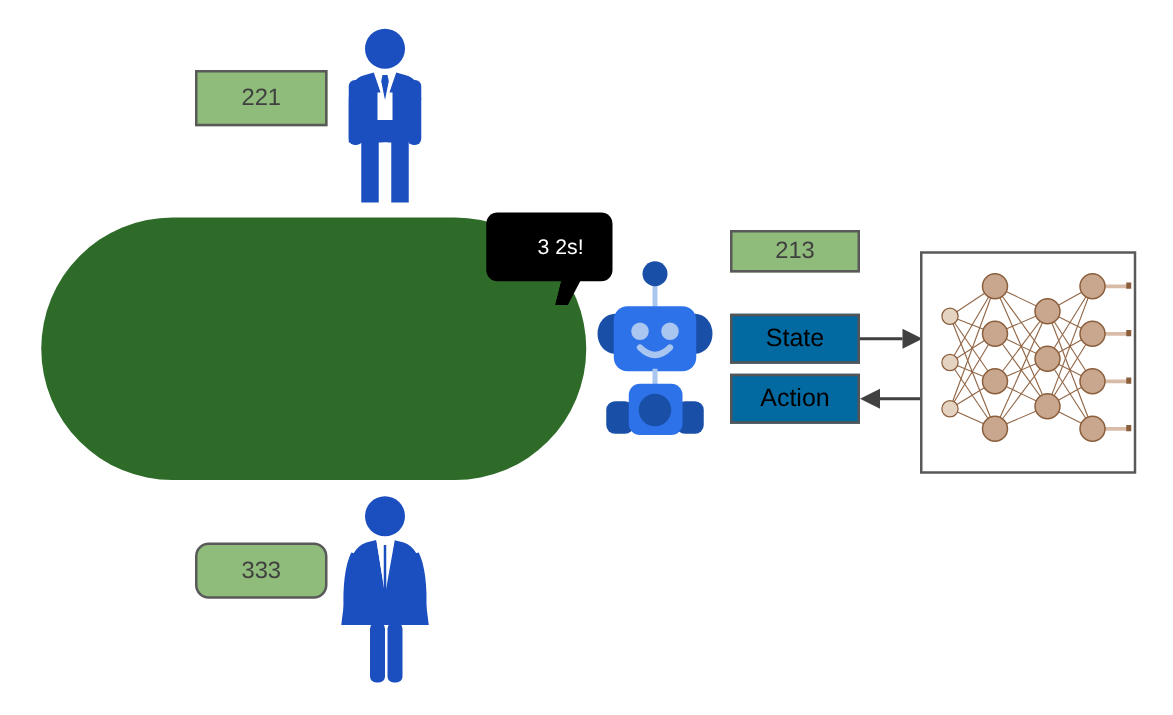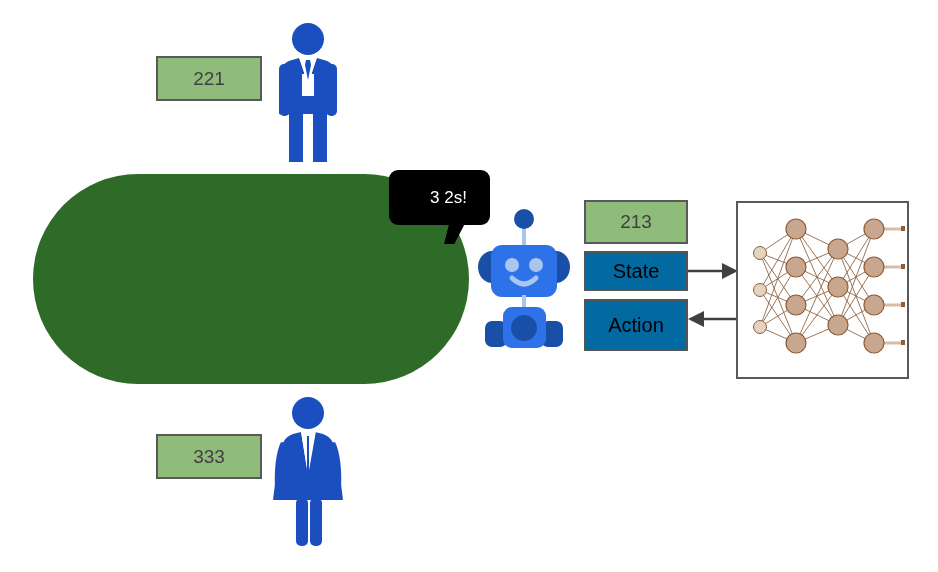--- a/index.html
+++ b/index.html
@@ -35,36 +35,36 @@
     border: 2px solid #595959;
     display: flex;
     align-items: center;
     justify-content: center;
     color: #404040;
     font-size: 19px;
     font-family: "Liberation Sans", sans-serif;
     box-sizing: border-box;
   }
   #box-221 { left: 156px; top: 56px;  width: 106px; height: 45px; }
-  #box-333 { left: 156px; top: 434px; width: 106px; height: 45px; }
-  #box-213 { left: 584px; top: 200px; width: 104px; height: 44px; }
+  #box-333 { left: 156px; top: 434px; width: 106px; height: 45px; border-radius: 11px; }
+  #box-213 { left: 584px; top: 184px; width: 104px; height: 34px; }
 
   
   .label-box {
     background: #0369a1;
     border: 2px solid #555555;
     display: flex;
     align-items: center;
     justify-content: center;
     color: #000000;
     font-size: 20px;
     box-sizing: border-box;
   }
   #box-state  { left: 584px; top: 251px; width: 104px; height: 40px; }
-  #box-action { left: 584px; top: 299px; width: 104px; height: 52px; }
+  #box-action { left: 584px; top: 299px; width: 104px; height: 40px; }
 
   
   .arrow-svg { overflow: visible; }
 
   
   #speech {
     left: 389px;
     top: 170px;
     width: 101px;
     height: 64px;

